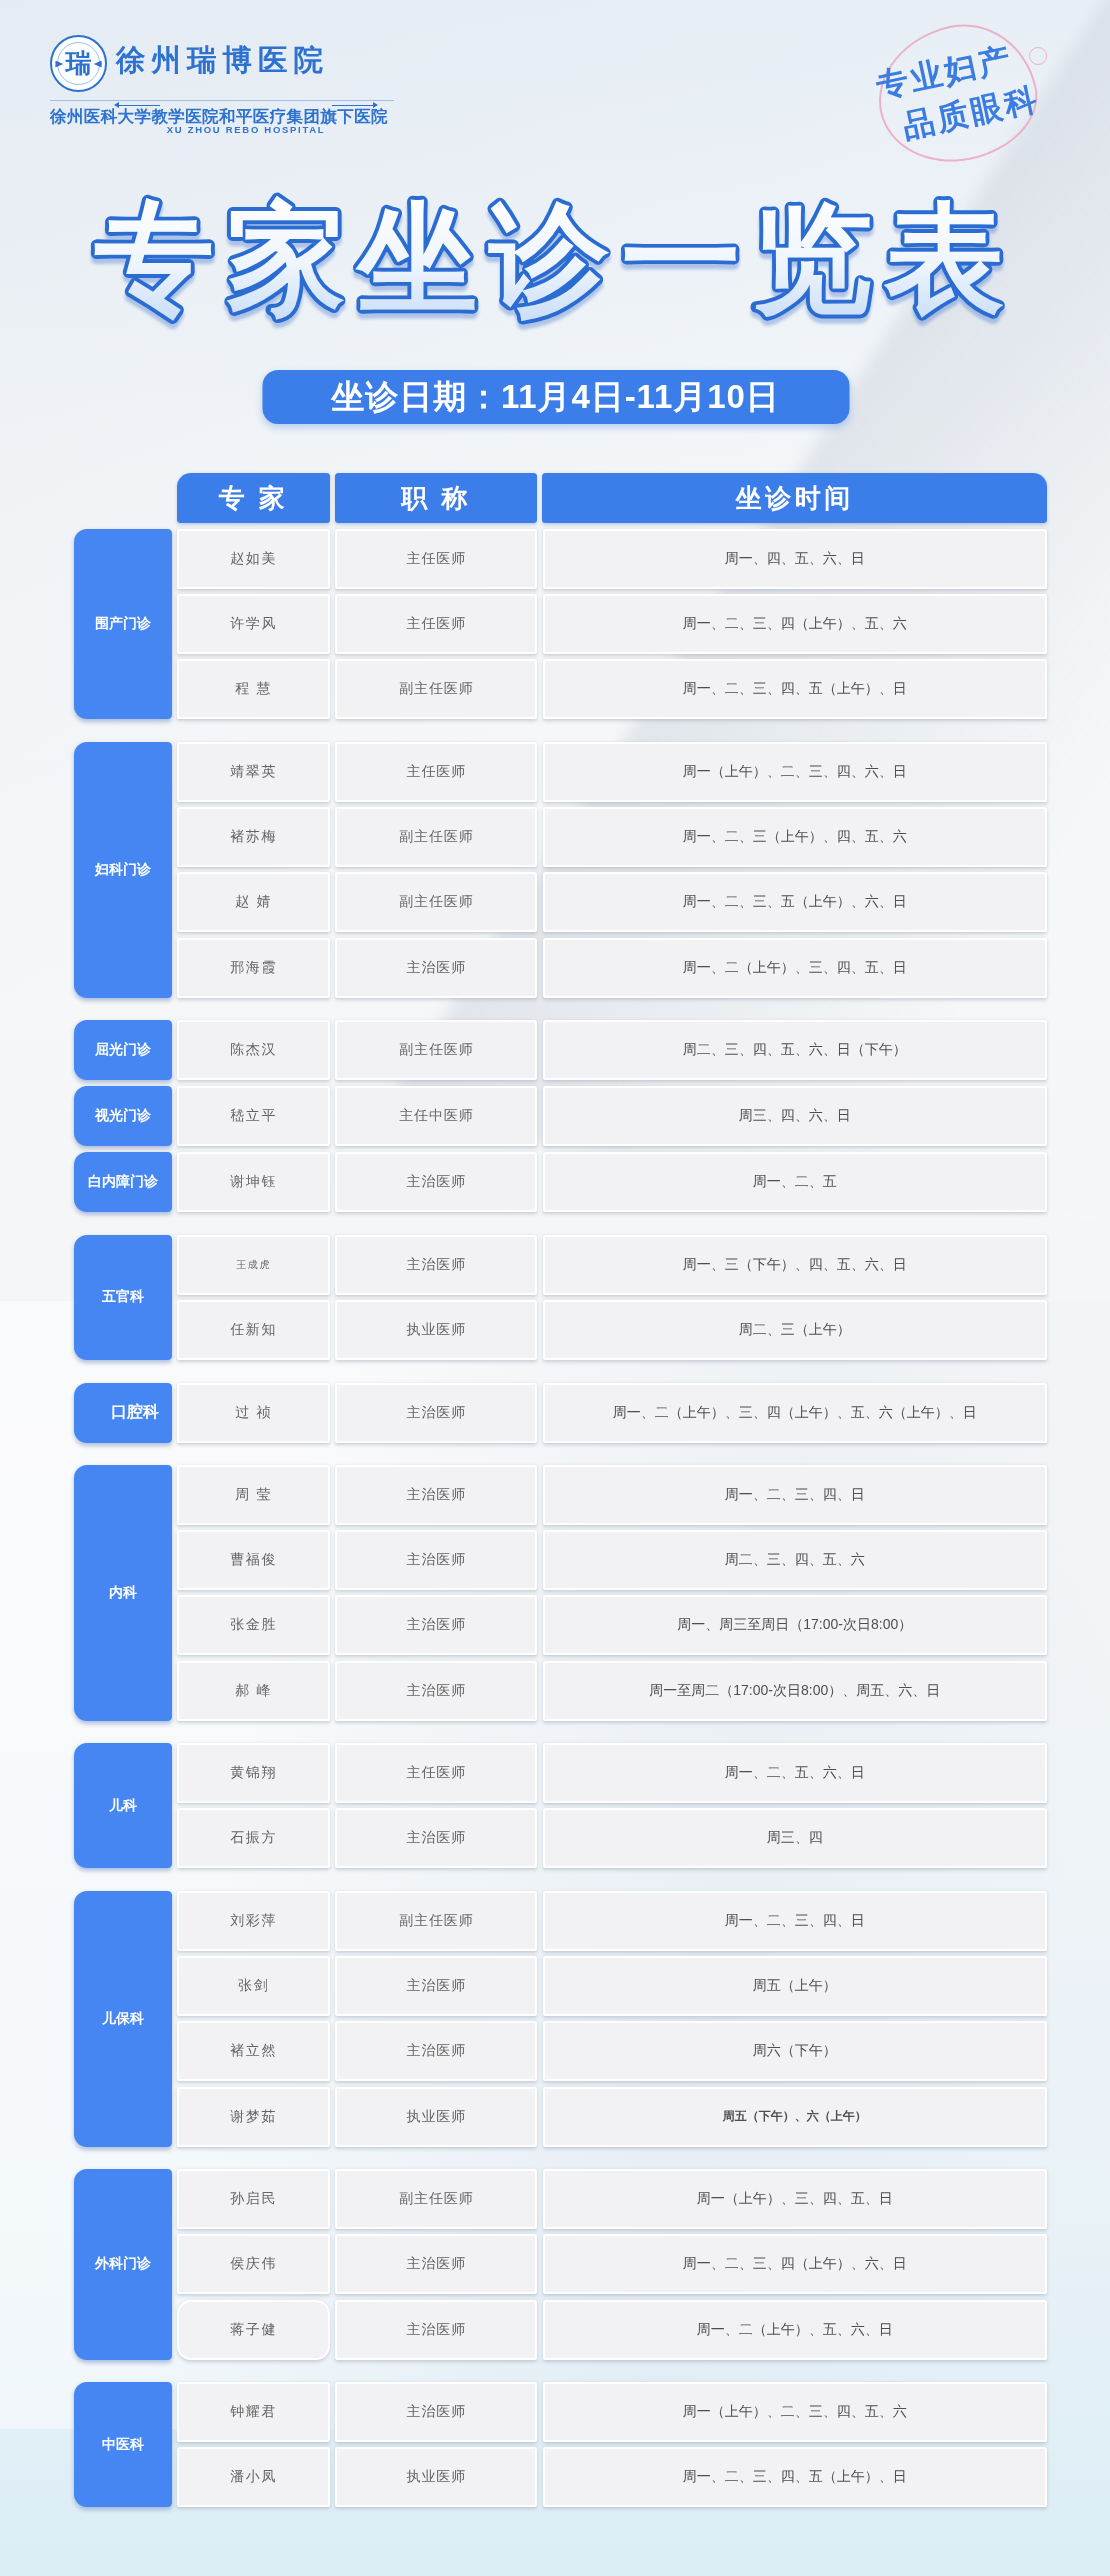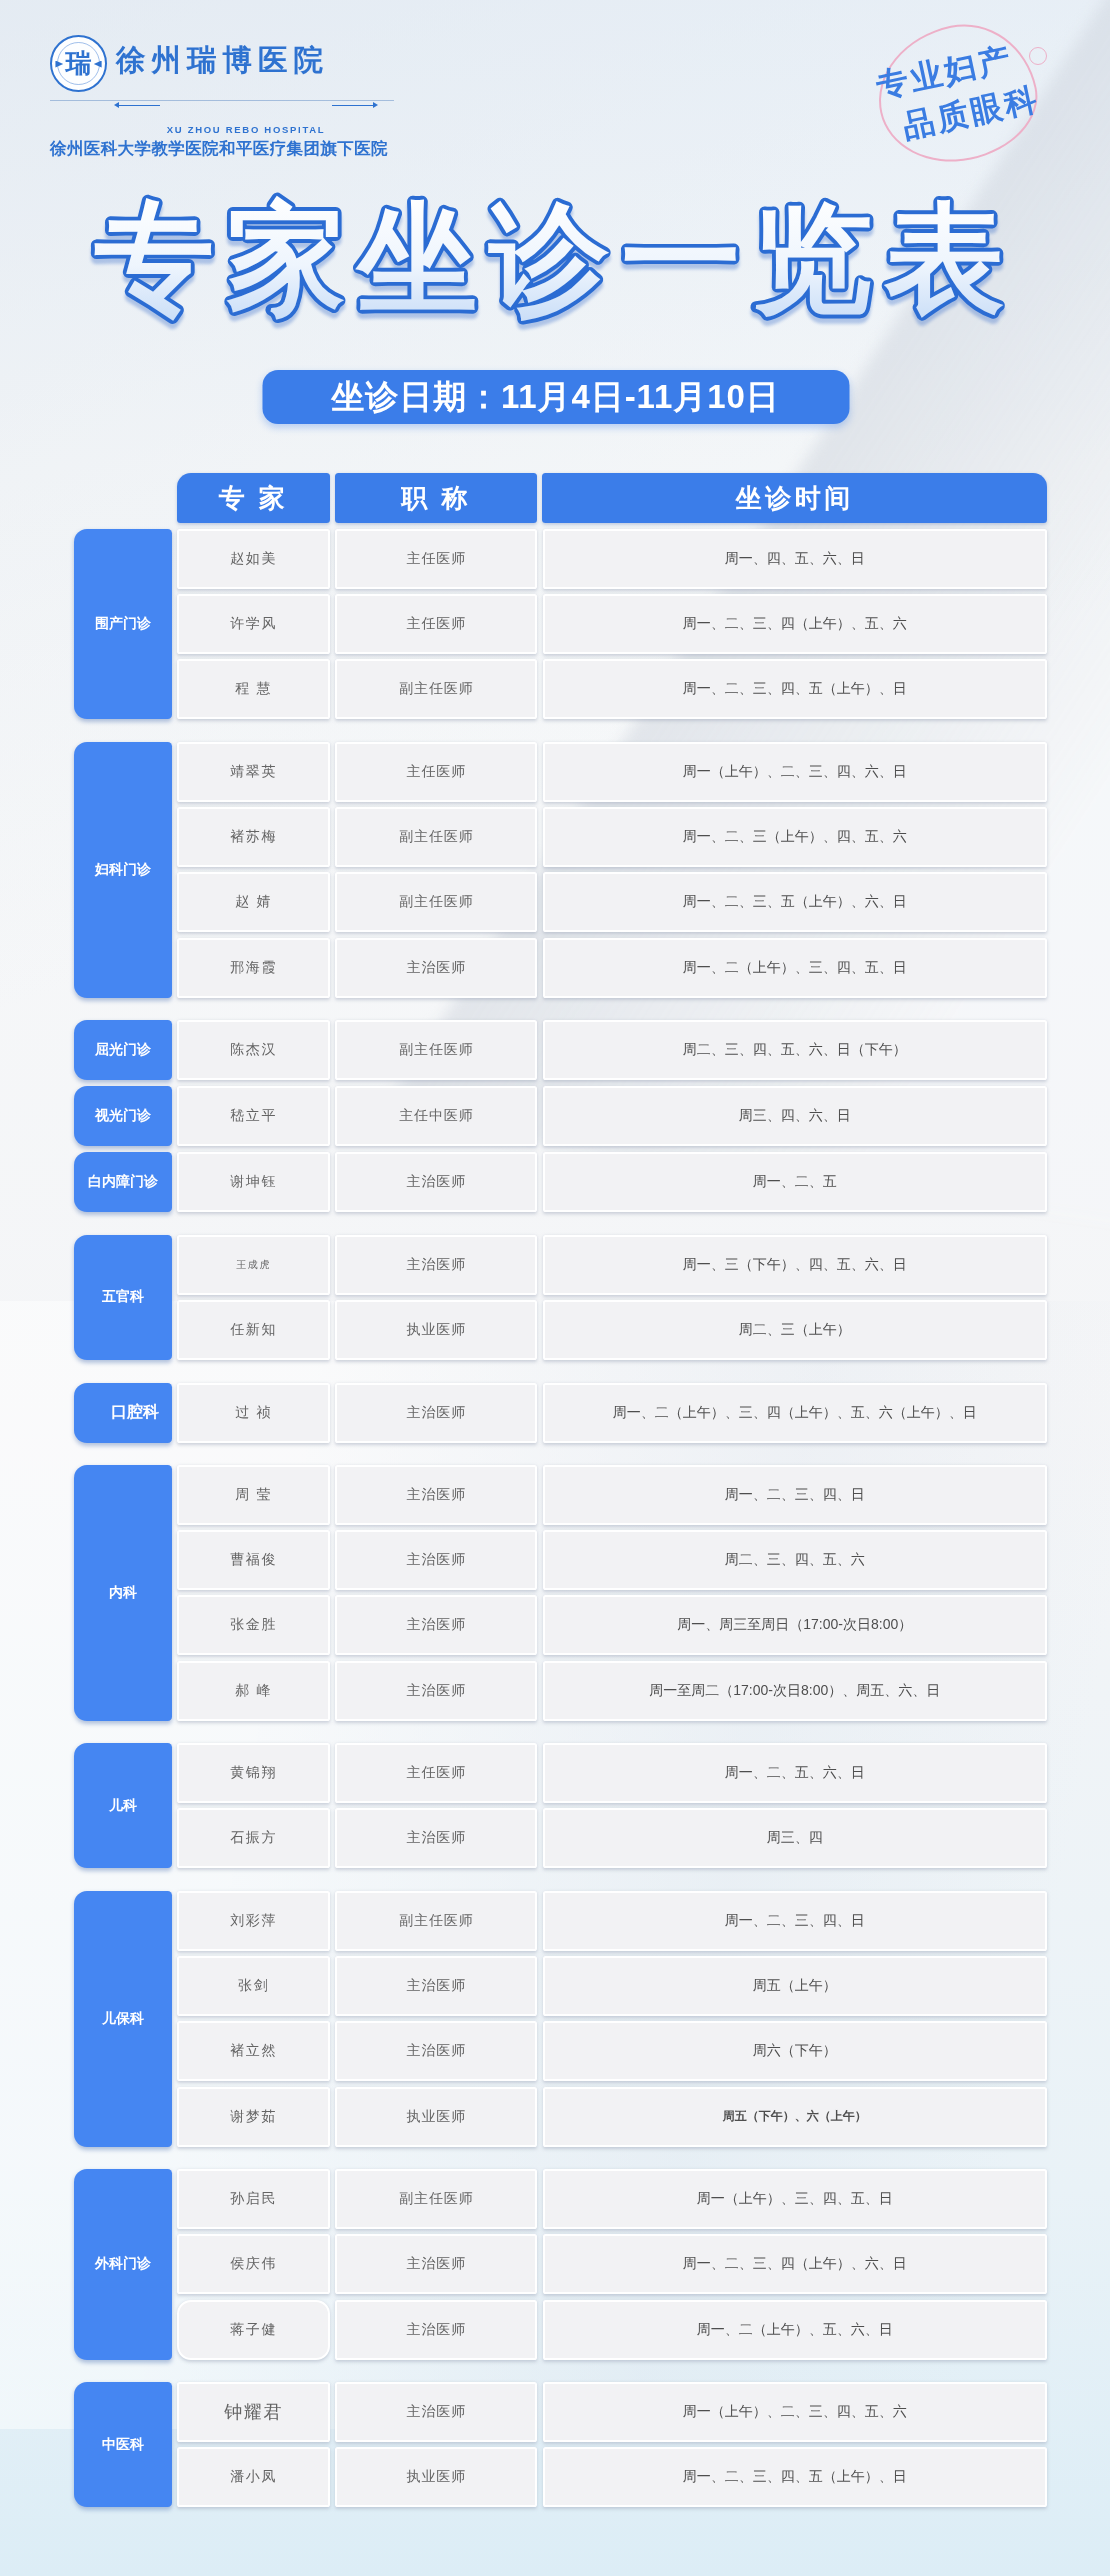--- a/index.html
+++ b/index.html
@@ -40,21 +40,21 @@
     color:var(--brand-blue); letter-spacing:6px; white-space:nowrap; }
   .brand-en{ position:absolute; left:66px; top:45px; width:260px; display:flex; align-items:center; gap:7px; }
   .brand-en .dash{ height:1.7px; background:var(--brand-blue); flex:1; position:relative; }
   .brand-en .dash::before{ content:""; position:absolute; top:-2.2px; width:0; height:0;
     border-top:3px solid transparent; border-bottom:3px solid transparent; }
   .dash.l::before{ left:-1.7px; border-right:5.2px solid var(--brand-blue); }
   .dash.r::before{ right:-1.7px; border-left:5.2px solid var(--brand-blue); }
   .brand-en .entext{ font-size:9.5px; font-weight:bold; color:var(--brand-blue); letter-spacing:1.7px; white-space:nowrap;margin-top:48px; }
   .brand-rule{ position:absolute; left:0; top:69px; width:344px; height:1.3px; background:rgba(110,150,200,.55); }
   .brand-tagline{ position:absolute; left:0; top:75px; font-size:16.5px; font-weight:bold;
-    color:var(--brand-blue); letter-spacing:0.4px; white-space:nowrap;margin-top:32px; }
+    color:var(--brand-blue); letter-spacing:0.4px; white-space:nowrap; }
   
   .badge{
     position:absolute; left:878px; top:26px; width:158px; height:135px;
     border:2.6px solid var(--pink); border-radius:55% 45% 50% 50% / 52% 58% 42% 48%;
     transform:rotate(-12deg);
     display:flex; flex-direction:column; justify-content:center; align-items:center; gap:1.7px;
   }
   .badge-line{ font-size:32px; font-weight:bold; color:var(--badge-blue); letter-spacing:2.6px; white-space:nowrap; }
   .badge-line.l1{ transform:translateX(-7.8px); }
   .badge-line.l2{ transform:translateX(9.5px); }
@@ -337,21 +337,21 @@
               <div class="cell name fit" style="font-size: 14px; border-radius: 14px;">蒋子健</div>
               <div class="cell title fit" style="font-size: 14px;">主治医师</div>
               <div class="cell time fit" style="font-size: 14px;">周一、二（上午）、五、六、日</div>
             </div>
           </div>
         </div>
         <div class="section">
           <div class="dept-label fit" style="font-size: 14px;">中医科</div>
           <div class="rows">
             <div class="row">
-              <div class="cell name fit" style="font-size: 18px;">钟耀君</div>
+              <div class="cell name fit" style="font-size: 14px;">钟耀君</div>
               <div class="cell title fit" style="font-size: 14px;">主治医师</div>
               <div class="cell time fit" style="font-size: 14px;">周一（上午）、二、三、四、五、六</div>
             </div>
             <div class="row">
               <div class="cell name fit" style="font-size: 14px;">潘小凤</div>
               <div class="cell title fit" style="font-size: 14px;">执业医师</div>
               <div class="cell time fit" style="font-size: 14px;">周一、二、三、四、五（上午）、日</div>
             </div>
           </div>
         </div>

